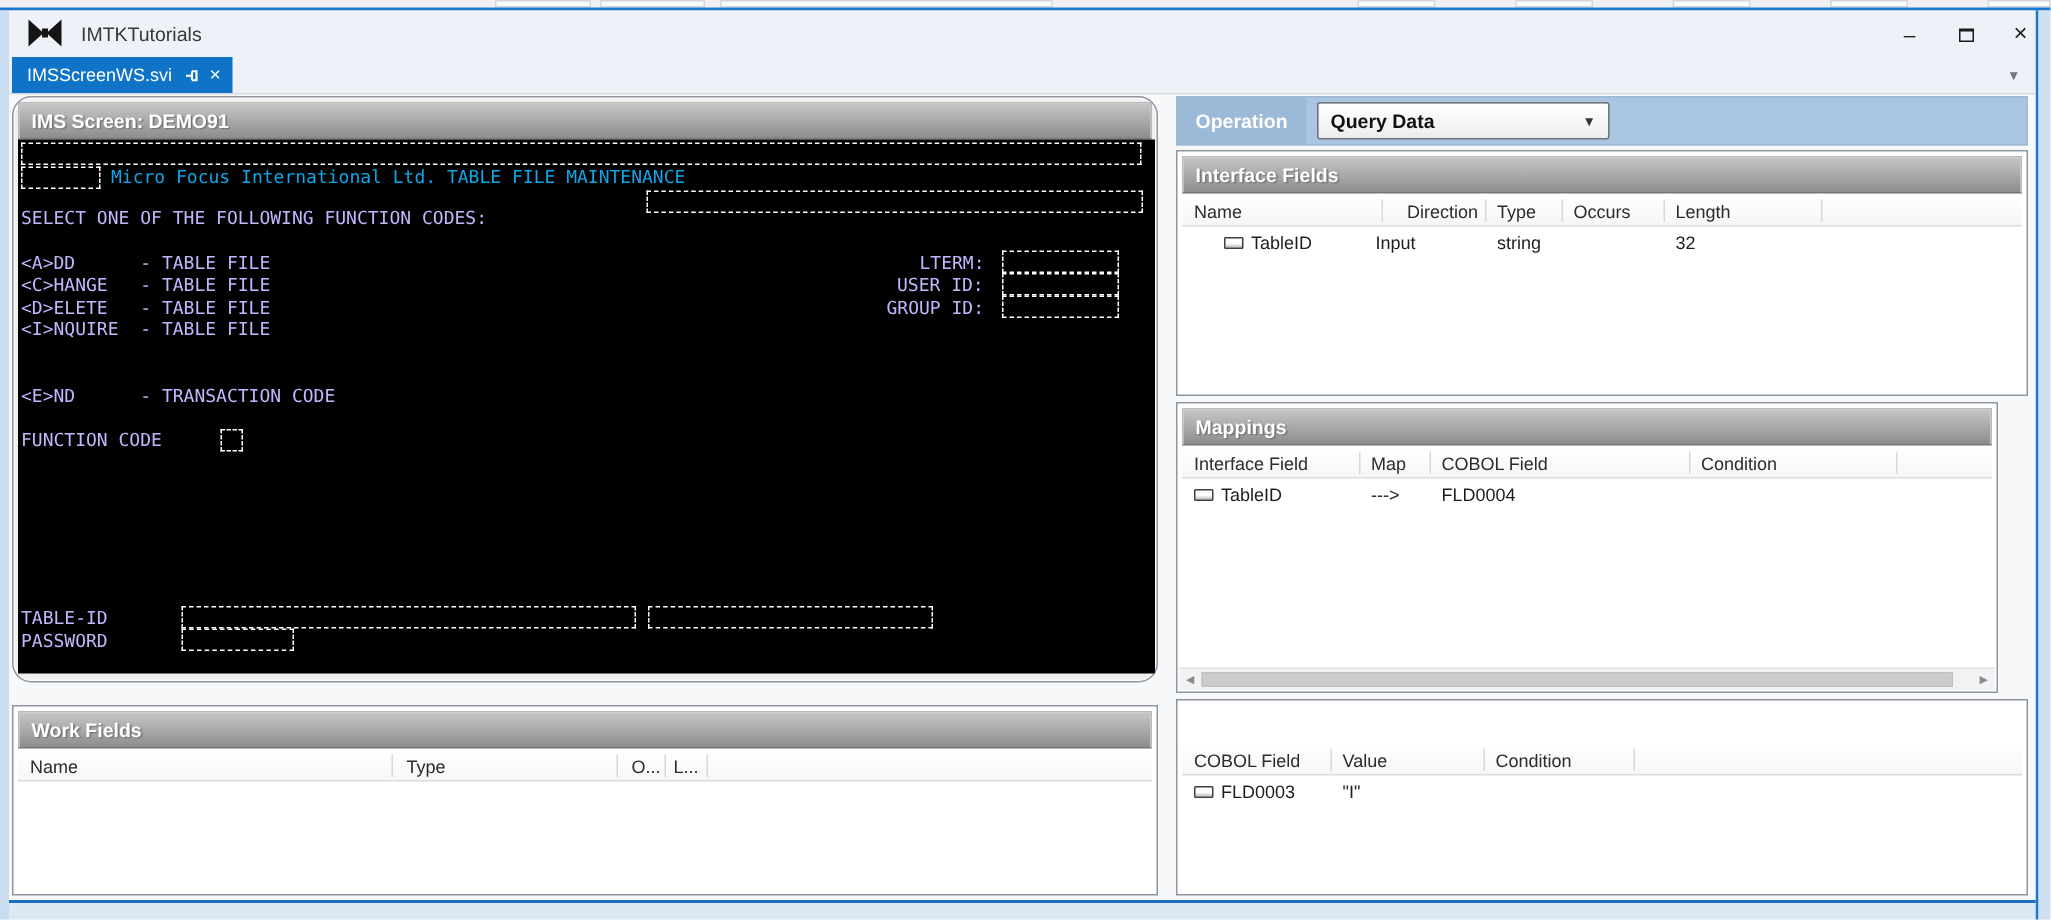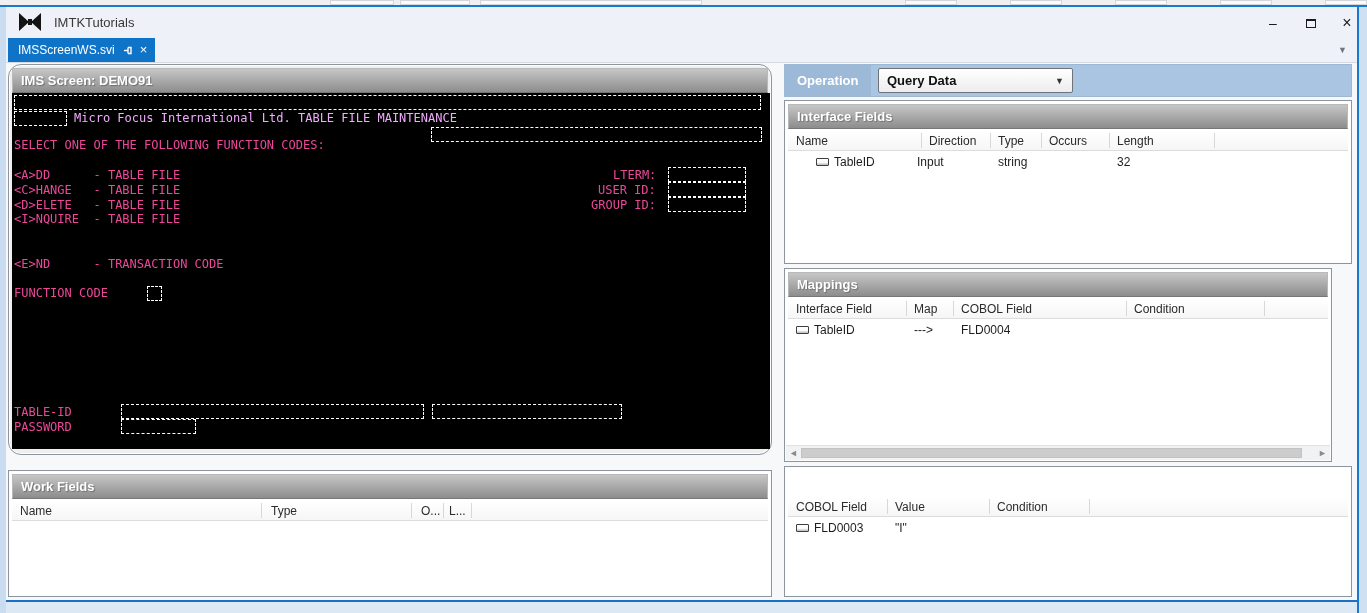--- a/index.html
+++ b/index.html
@@ -53,22 +53,22 @@
   .grid-header { position:absolute; left:3px; right:3px; top:30px; height:20px; background:linear-gradient(#ffffff,#f6f6f6); border-bottom:1px solid #dcdcdc; }
   .col-label { position:absolute; top:3px; font-size:12px; color:#2b2b2b; white-space:nowrap; }
   .col-sep { position:absolute; top:2px; width:1px; height:15px; background:#d8d8d8; }
   .grid-row { position:absolute; left:3px; right:3px; height:18px; line-height:18px; font-size:12px; color:#1d1d1d; }
   .cell { position:absolute; white-space:pre; top:0; }
   .field-icon { position:absolute; top:5px; width:13px; height:8px; border:1px solid #3f3f3f; background:linear-gradient(#fdfdfd 55%, #b9b9b9); border-radius:1px; }
 
   
   #ims-panel { left:8px; top:64px; width:764px; height:391px; background:#efefef;border-radius:13px; }
   #ims-terminal { position:absolute; left:3px; top:28px; width:758px; height:356px; background:#000; font-family:"DejaVu Sans Mono", monospace; font-size:12px; }
-  .tline { position:absolute; white-space:pre; color:#ec4899; height:15px; line-height:15px; }
-  .tgray { color:#f0abfc; }
+  .tline { position:absolute; white-space:pre; color:#c4b5fd; height:15px; line-height:15px; }
+  .tgray { color:#0ea5e9; }
   .dbox { position:absolute; border:1px dashed #fff; }
 
   
   #workfields-panel { left:8px; top:470px; width:764px; height:127px; }
 
   
   #operation-bar { left:784px; top:64px; width:568px; height:33px; background:#aac5e1; border:1px solid #9db8d4; }
   #operation-label { position:absolute; left:0; top:0; width:86px; height:31px; background:#9db9d8; color:#fff; font-weight:bold; font-size:13px; line-height:31px; padding-left:12px; }
   #operation-select { position:absolute; left:93px; top:3px; width:195px; height:25px; background:linear-gradient(#ffffff,#ededed); border:1px solid #6f7479; border-radius:2px; font-weight:bold; font-size:13px; color:#111; line-height:23px; padding-left:8px; }
   #operation-select .dd-arrow { position:absolute; right:8px; top:1px; font-size:9px; color:#333; line-height:23px; }
@@ -185,21 +185,21 @@
   <div id="operation-select">
     <span>Query Data</span>
     <span class="dd-arrow">▼</span>
   </div>
 </div>
 
 <div id="interface-panel" class="panel">
   <div class="panel-caption">Interface Fields</div>
   <div class="grid-header">
     <span class="col-label" style="left:8px;">Name</span>
-    <span class="col-label" style="left:141px;">Direction</span>
+    <span class="col-label" style="left:150px;">Direction</span>
     <span class="col-label" style="left:210px;">Type</span>
     <span class="col-label" style="left:261px;">Occurs</span>
     <span class="col-label" style="left:329px;">Length</span>
     <span class="col-sep" style="left:133px;"></span>
     <span class="col-sep" style="left:202px;"></span>
     <span class="col-sep" style="left:253px;"></span>
     <span class="col-sep" style="left:321px;"></span>
     <span class="col-sep" style="left:426px;"></span>
   </div>
   <div class="grid-row" style="top:52px;">

